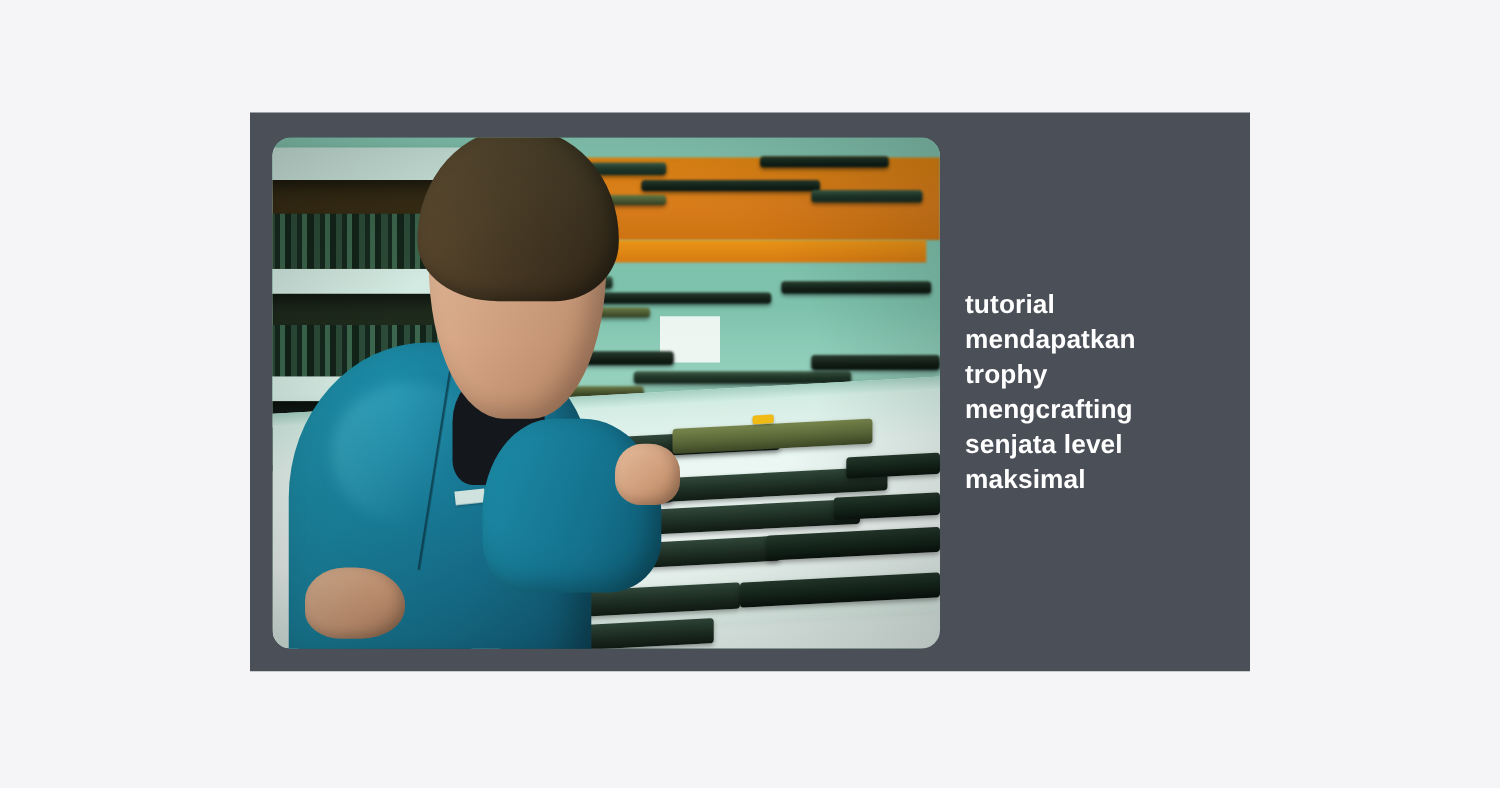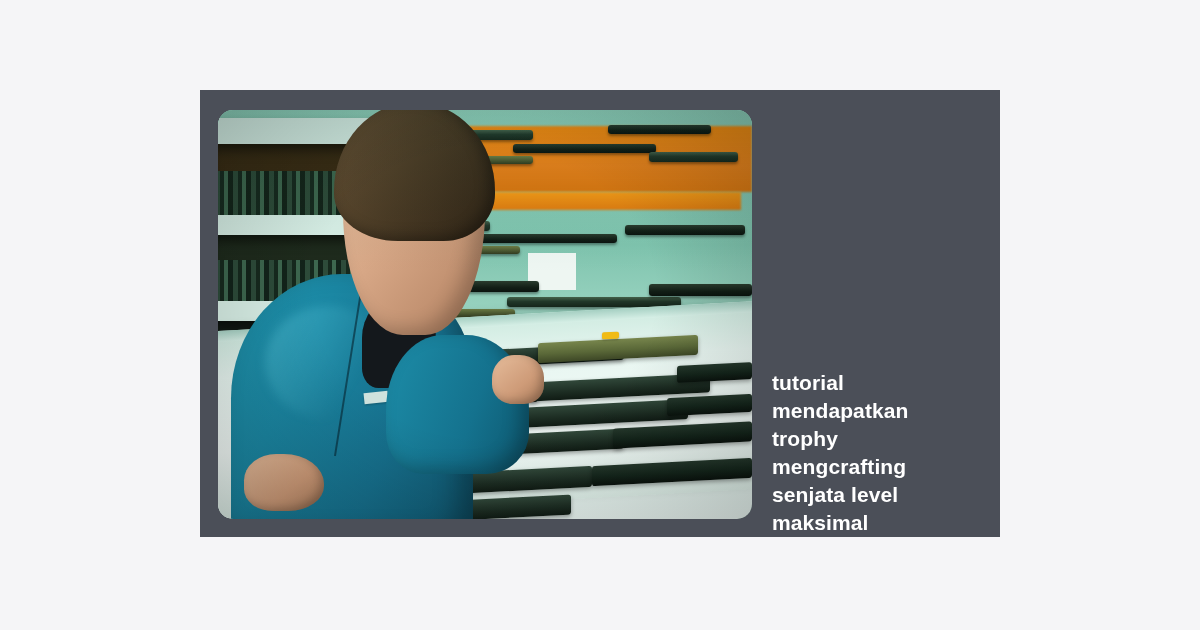--- a/index.html
+++ b/index.html
@@ -313,21 +313,21 @@
   }
 
   
   .caption {
     position: absolute;
     left: 572px;
     top: 0;
     bottom: 0;
     right: 14px;
     display: flex;
-    align-items: flex-end;
+    align-items: center;
   }
   .caption-text {
     color: #ffffff;
     font-size: 21px;
     font-weight: bold;
     line-height: 28px;
     letter-spacing: .1px;
     max-width: 168px;
     word-break: break-word;
   }

